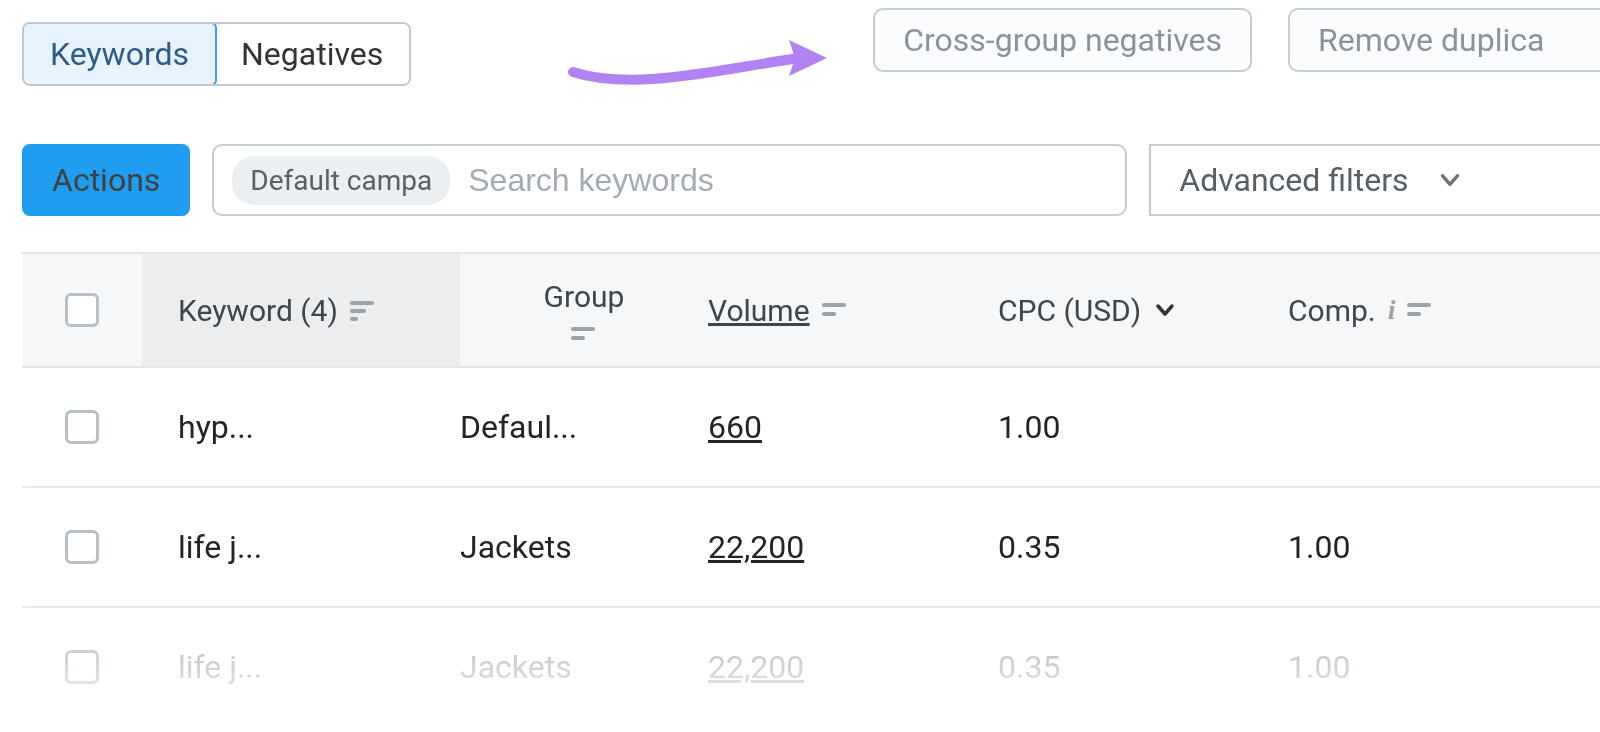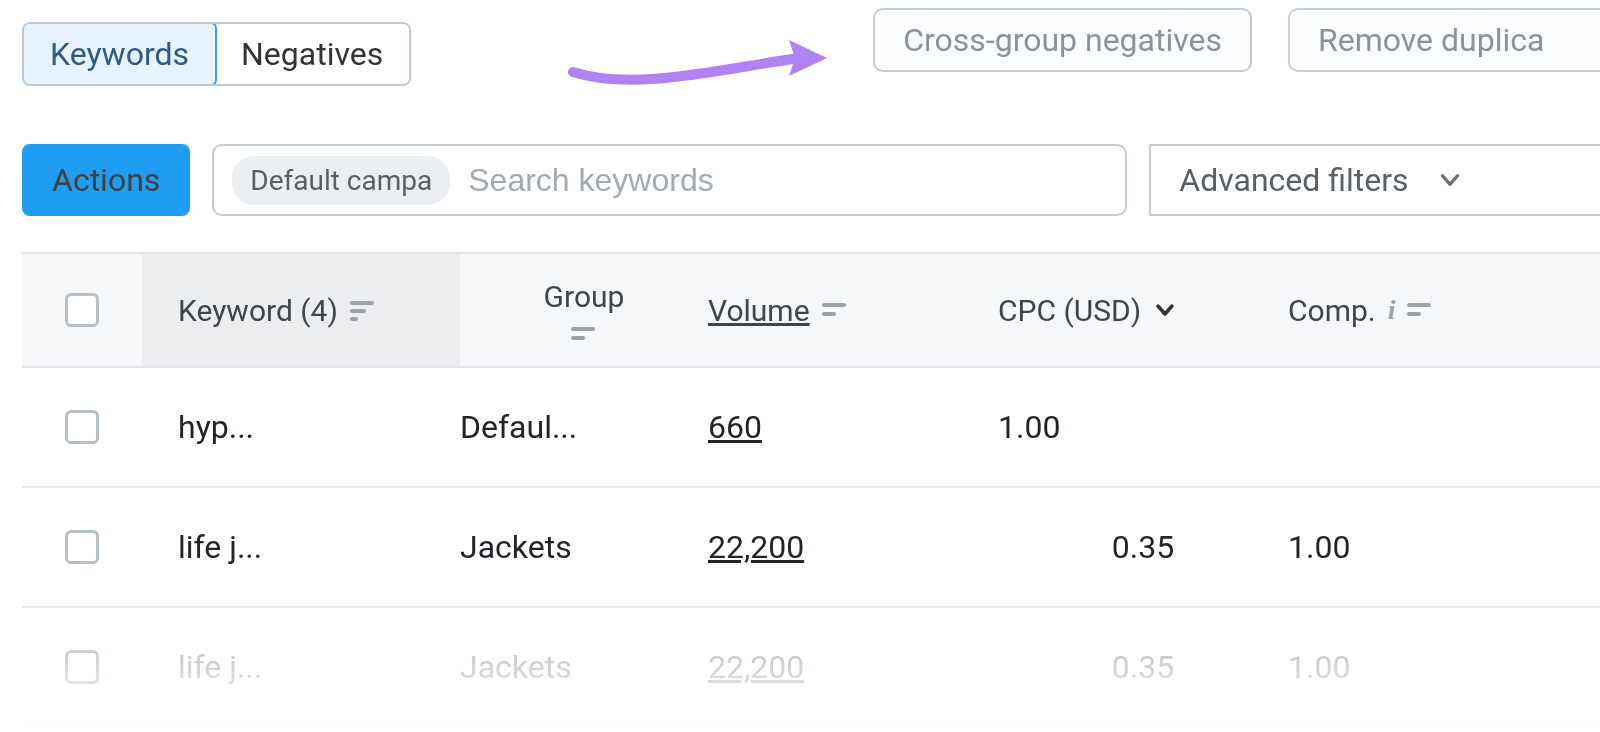--- a/index.html
+++ b/index.html
@@ -154,21 +154,21 @@
     height: 116px;
     display: flex;
     align-items: center;
     font-size: 30px;
     color: #3d454d;
   }
   .col-check { width: 120px; display:flex; justify-content:center; align-items:center;}
   .col-kw    { width: 318px; padding-left: 36px; background:#ebedef; height:100%; display:flex; align-items:center;}
   .col-grp   { width: 248px; padding-left: 0px; flex-direction: column;}
   .col-vol   { width: 290px; padding-left: 0px; text-decoration: underline;}
-  .col-cpc   { width: 290px; padding-left: 0px; text-align: center;}
+  .col-cpc   { width: 290px; padding-left: 0px;}
   .col-comp  { flex:1; padding-left: 0px;}
   .th { display:flex; align-items:center; gap:12px; }
   .th .lbl { white-space: nowrap; }
 
   .trow {
     height: 120px;
     display:flex;
     align-items:center;
     border-bottom: 2px solid #e6e9ec;
     font-size: 32px;

